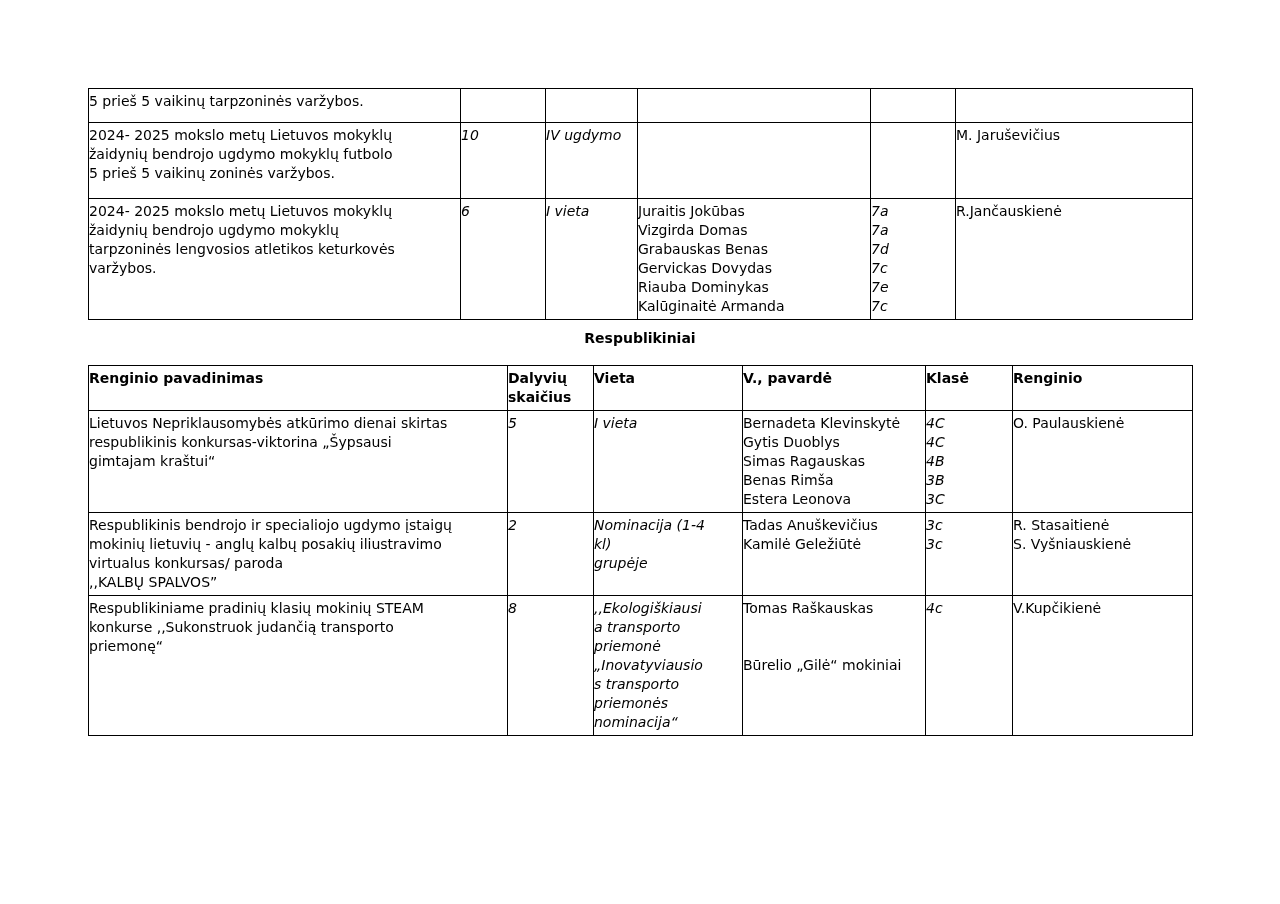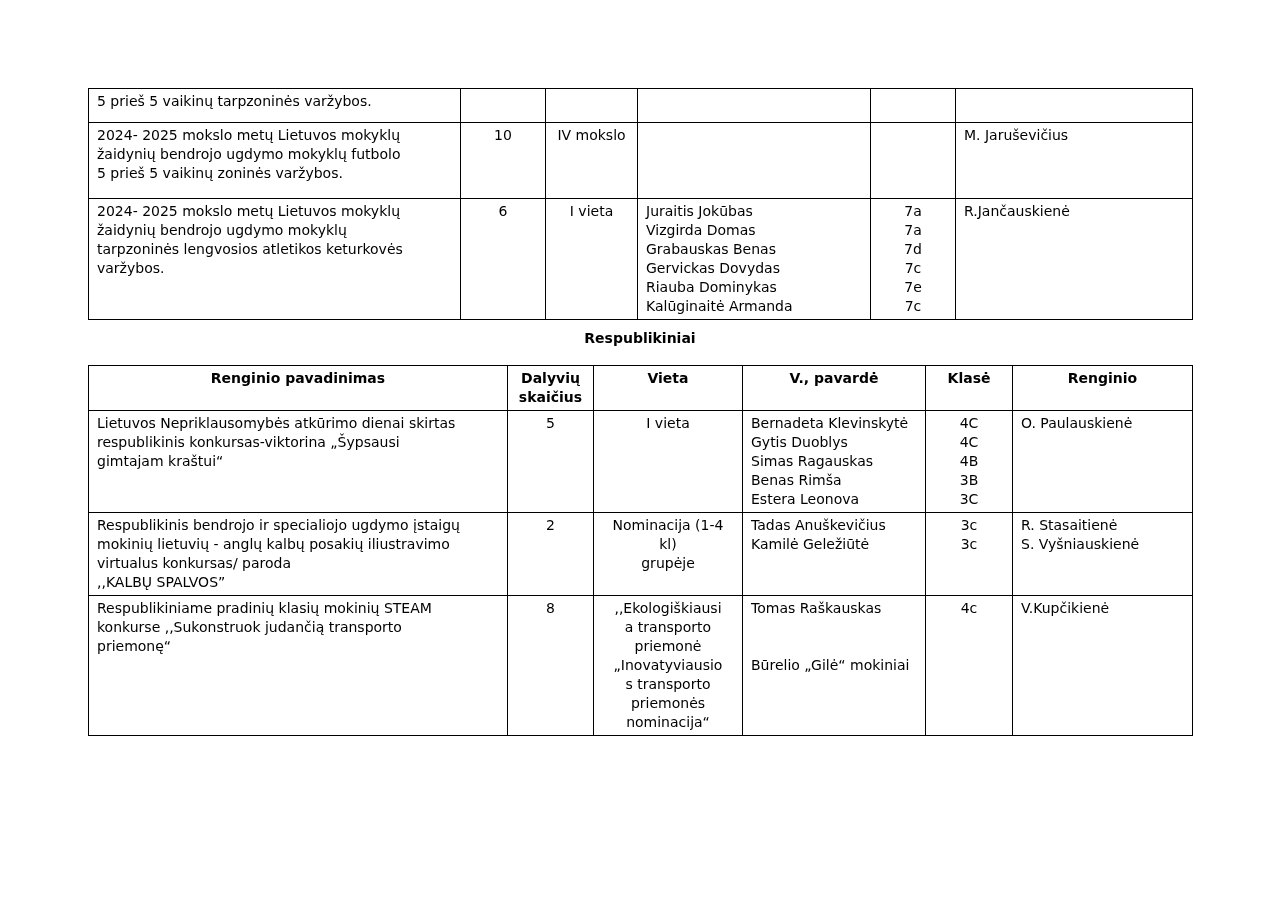--- a/index.html
+++ b/index.html
@@ -16,27 +16,27 @@
     left: 88px;
     border-collapse: collapse;
     table-layout: fixed;
     width: 1104px;
   }
   td, th {
     border: 1px solid #000;
     vertical-align: top;
     font-size: 14px;
     line-height: 19px;
-    padding: 3px 8px;
+    padding: 3px 0;
     white-space: pre-line;
     overflow: hidden;
     word-wrap: break-word;
   }
-  th { font-weight: bold; text-align: center; }
-  .c { text-align: center; }
+  th { font-weight: bold; text-align: left; }
+  .c { text-align: left; font-style: italic; }
   .l { text-align: left; }
 
   #table-top { top: 88px; }
   #table-republic { top: 365px; }
 
   .section-heading {
     position: absolute;
     top: 329px; left: 0;
     width: 1280px;
     text-align: center;
@@ -66,21 +66,21 @@
       <td class="c"></td>
       <td class="l"></td>
       <td class="c"></td>
       <td class="l"></td>
     </tr>
     <tr style="height:76px">
       <td class="l">2024- 2025 mokslo metų Lietuvos mokyklų
 žaidynių bendrojo ugdymo mokyklų futbolo
 5 prieš 5 vaikinų zoninės varžybos.</td>
       <td class="c">10</td>
-      <td class="c">IV mokslo</td>
+      <td class="c">IV ugdymo</td>
       <td class="l"></td>
       <td class="c"></td>
       <td class="l">M. Jaruševičius</td>
     </tr>
     <tr style="height:112px">
       <td class="l">2024- 2025 mokslo metų Lietuvos mokyklų
 žaidynių bendrojo ugdymo mokyklų
 tarpzoninės lengvosios atletikos keturkovės
 varžybos.</td>
       <td class="c">6</td>

